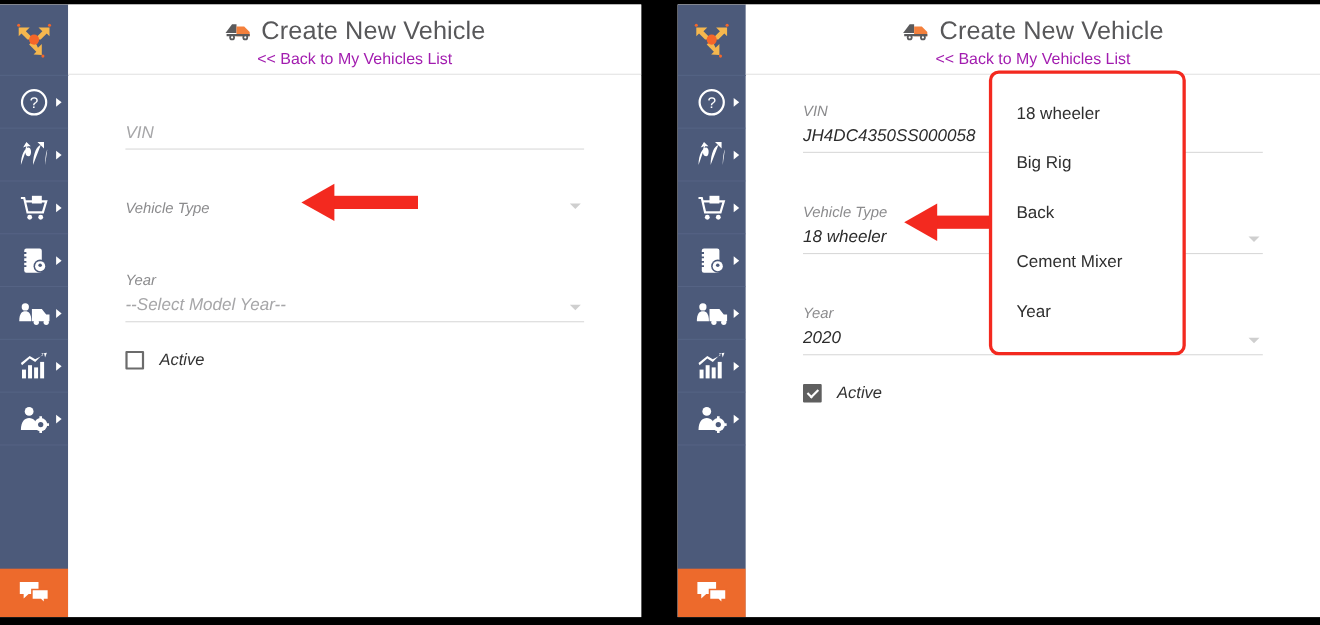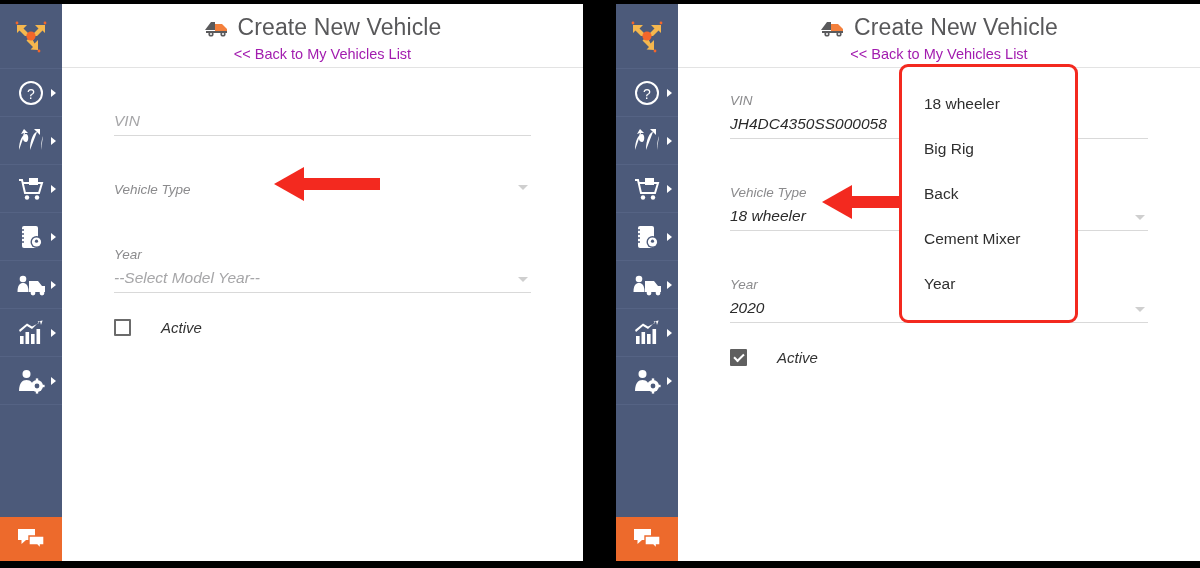--- a/index.html
+++ b/index.html
@@ -162,21 +162,21 @@
     height: 0;
     border-left: 5px solid transparent;
     border-right: 5px solid transparent;
     border-top: 5px solid #cfcfcf;
   }
   .spacer-lg { height: 18px; }
 
   .check-row {
     display: flex;
     align-items: flex-start;
-    gap: 30px;
+    gap: 14px;
     margin-top: 26px;
     cursor: pointer;
   }
   .checkbox {
     width: 17px;
     height: 17px;
     border: 2px solid #6b6b6b;
     box-sizing: border-box;
     background: #ffffff;
     border-radius: 1px;

